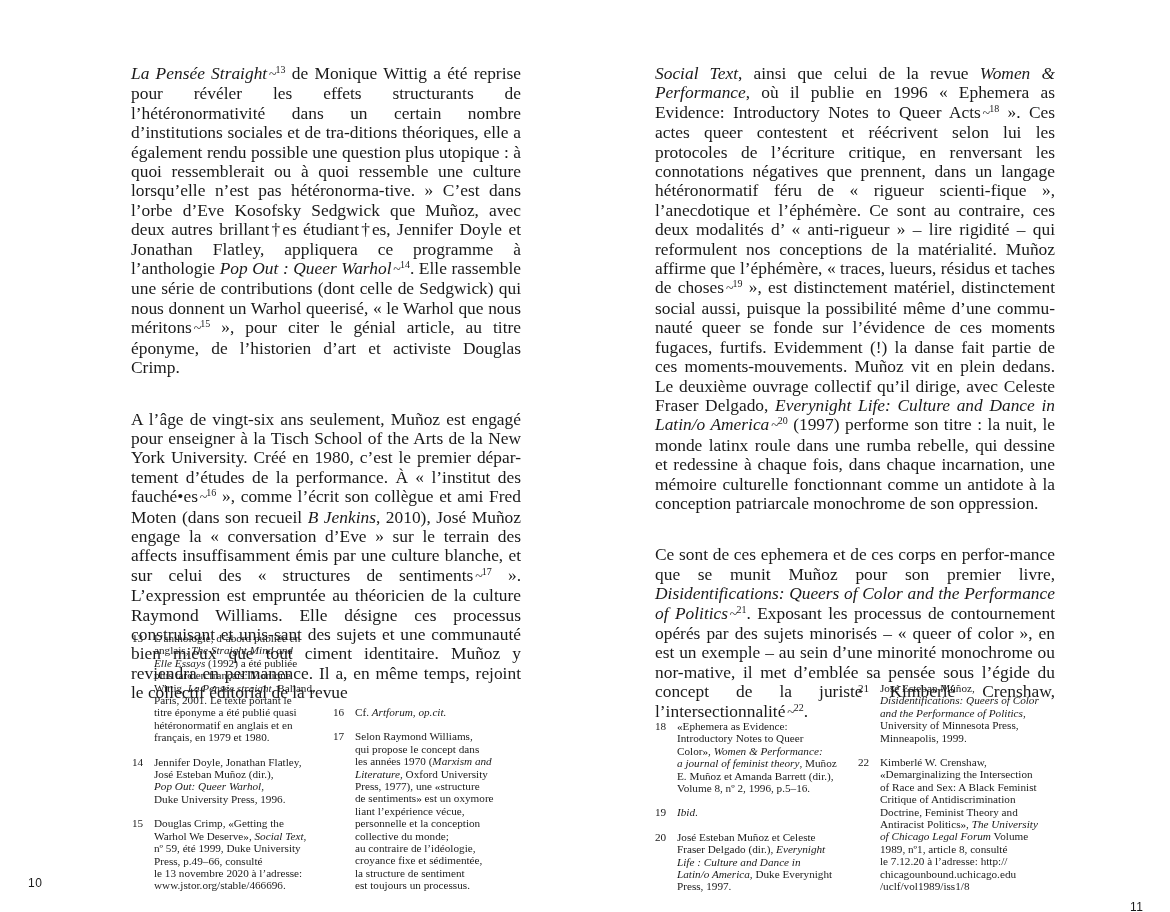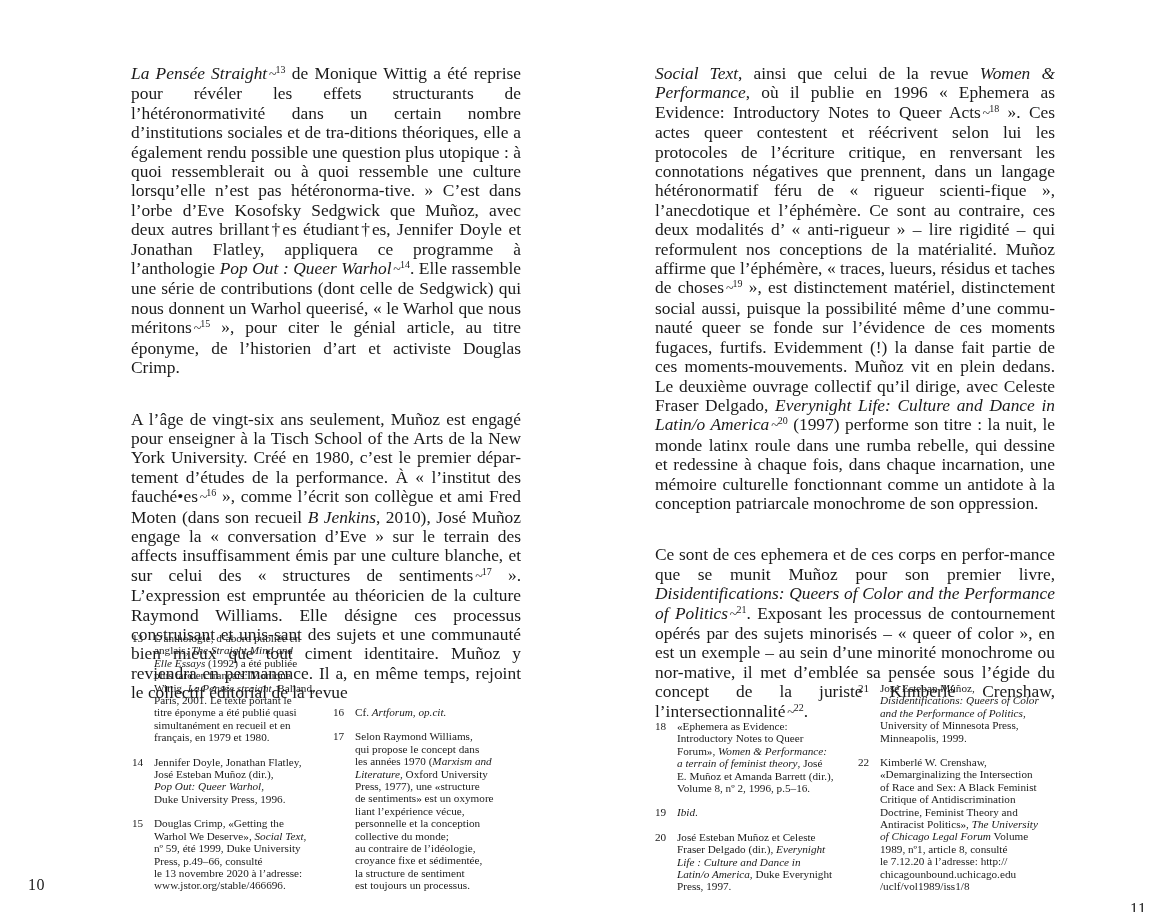--- a/index.html
+++ b/index.html
@@ -41,21 +41,21 @@
   .note i { font-style: italic; margin-top: 12px; }
   .note .line { display: block; white-space: nowrap; }
 
   .notes-l1 { left: 132px; top: 632px; width: 185px; }
   .notes-l2 { left: 333px; top: 706px; width: 185px; }
   .notes-r1 { left: 70px; top: 720px; width: 195px; }
   .notes-r2 { left: 273px; top: 682px; width: 205px; }
 
   .folio {
     position: absolute; top: 876px;
-    font-size: 16px; font-family: Liberation Serif, serif; letter-spacing: 0.5px;
+    font-size: 12px; font-family: Liberation Sans, sans-serif; letter-spacing: 0.5px;
   }
   .folio-left { left: 28px; }
   .folio-right { left: 545px; margin-top: 24px; }
 </style>
 </head>
 <body>
 
 <div class="page page-left">
   <div class="body-text">
       <p><i>La Pensée Straight</i><span class="note-ref"><span class="tilde"> ~</span><sup>13</sup></span><span> de Monique Wittig a été reprise</span> <span>pour révéler les effets structurants de l’hétéronormativité</span> <span>dans un certain nombre d’institutions sociales et de tra-</span><span>ditions théoriques, elle a également rendu possible une</span> <span>question plus utopique : à quoi ressemblerait ou à quoi</span> <span>ressemble une culture lorsqu’elle n’est pas hétéronorma-</span><span>tive. » C’est dans l’orbe d’Eve Kosofsky Sedgwick que</span> <span>Muñoz, avec deux autres brillant†es étudiant†es, Jennifer</span> <span>Doyle et Jonathan Flatley, appliquera ce programme à</span> <span>l’anthologie </span><i>Pop Out : Queer Warhol</i><span class="note-ref"><span class="tilde"> ~</span><sup>14</sup></span><span>. Elle rassemble</span> <span>une série de contributions (dont celle de Sedgwick)</span> <span>qui nous donnent un Warhol queerisé, « le Warhol que</span> <span>nous méritons</span><span class="note-ref"><span class="tilde"> ~</span><sup>15</sup></span><span> », pour citer le génial article, au titre</span> <span>éponyme, de l’historien d’art et activiste Douglas Crimp.</span></p>
@@ -64,21 +64,21 @@
   <div class="notes notes-l1">
       <div class="note">
         <span class="num">13</span>
         <span class="line"><span>L’anthologie, d’abord publiée en</span></span>
         <span class="line"><span>anglais, </span><i>The Straight Mind and</i></span>
         <span class="line"><i>Elle Essays</i><span> (1992) a été publiée</span></span>
         <span class="line"><span>plus tard en français: Monique</span></span>
         <span class="line"><span>Wittig, </span><i>La Pensée straight</i><span>, Balland,</span></span>
         <span class="line"><span>Paris, 2001. Le texte portant le</span></span>
         <span class="line"><span>titre éponyme a été publié quasi</span></span>
-        <span class="line"><span>simultanément en recueil et en</span></span>
+        <span class="line"><span>hétéronormatif en anglais et en</span></span>
         <span class="line"><span>français, en 1979 et 1980.</span></span>
       </div>
       <div class="note">
         <span class="num">14</span>
         <span class="line"><span>Jennifer Doyle, Jonathan Flatley,</span></span>
         <span class="line"><span>José Esteban Muñoz (dir.),</span></span>
         <span class="line"><i>Pop Out: Queer Warhol</i><span>,</span></span>
         <span class="line"><span>Duke University Press, 1996.</span></span>
       </div>
       <div class="note">
@@ -119,22 +119,22 @@
 <div class="page page-right">
   <div class="body-text">
       <p><i>Social Text</i><span>, ainsi que celui de la revue </span><i>Women &amp; Performance</i><span>,</span> <span>où il publie en 1996 « Ephemera as Evidence: Introductory</span> <span>Notes to Queer Acts</span><span class="note-ref"><span class="tilde"> ~</span><sup>18</sup></span><span> ». Ces actes queer contestent et</span> <span>réécrivent selon lui les protocoles de l’écriture critique,</span> <span>en renversant les connotations négatives que prennent,</span> <span>dans un langage hétéronormatif féru de « rigueur scienti-</span><span>fique », l’anecdotique et l’éphémère. Ce sont au contraire,</span> <span>ces deux modalités d’ « anti-rigueur » – lire rigidité – qui</span> <span>reformulent nos conceptions de la matérialité. Muñoz</span> <span>affirme que l’éphémère, « traces, lueurs, résidus et taches</span> <span>de choses</span><span class="note-ref"><span class="tilde"> ~</span><sup>19</sup></span><span> », est distinctement matériel, distinctement</span> <span>social aussi, puisque la possibilité même d’une commu-</span><span>nauté queer se fonde sur l’évidence de ces moments</span> <span>fugaces, furtifs. Evidemment (!) la danse fait partie de</span> <span>ces moments-mouvements. Muñoz vit en plein dedans.</span> <span>Le deuxième ouvrage collectif qu’il dirige, avec Celeste</span> <span>Fraser Delgado, </span><i>Everynight Life: Culture and Dance in</i> <i>Latin/o America</i><span class="note-ref"><span class="tilde"> ~</span><sup>20</sup></span><span> (1997) performe son titre : la nuit, le</span> <span>monde latinx roule dans une rumba rebelle, qui dessine</span> <span>et redessine à chaque fois, dans chaque incarnation, une</span> <span>mémoire culturelle fonctionnant comme un antidote à la</span> <span>conception patriarcale monochrome de son oppression.</span></p>
       <p><span>Ce sont de ces ephemera et de ces corps en perfor-</span><span>mance que se munit Muñoz pour son premier livre,</span> <i>Disidentifications: Queers of Color and the Performance of</i> <i>Politics</i><span class="note-ref"><span class="tilde"> ~</span><sup>21</sup></span><span>. Exposant les processus de contournement</span> <span>opérés par des sujets minorisés – « queer of color », en est</span> <span>un exemple – au sein d’une minorité monochrome ou nor-</span><span>mative, il met d’emblée sa pensée sous l’égide du concept</span> <span>de la juriste Kimberlé Crenshaw, l’intersectionnalité</span><span class="note-ref"><span class="tilde"> ~</span><sup>22</sup></span><span>.</span></p>
     </div>
   <div class="notes notes-r1">
       <div class="note">
         <span class="num">18</span>
         <span class="line"><span>«Ephemera as Evidence:</span></span>
         <span class="line"><span>Introductory Notes to Queer</span></span>
-        <span class="line"><span>Forum», </span><i>Women &amp; Performance:</i></span>
-        <span class="line"><i>a terrain of feminist theory</i><span>, José</span></span>
+        <span class="line"><span>Color», </span><i>Women &amp; Performance:</i></span>
+        <span class="line"><i>a journal of feminist theory</i><span>, Muñoz</span></span>
         <span class="line"><span>E. Muñoz et Amanda Barrett (dir.),</span></span>
         <span class="line"><span>Volume 8, nº 2, 1996, p.5–16.</span></span>
       </div>
       <div class="note">
         <span class="num">19</span>
         <span class="line"><i>Ibid</i><span>.</span></span>
       </div>
       <div class="note">
         <span class="num">20</span>
         <span class="line"><span>José Esteban Muñoz et Celeste</span></span>

